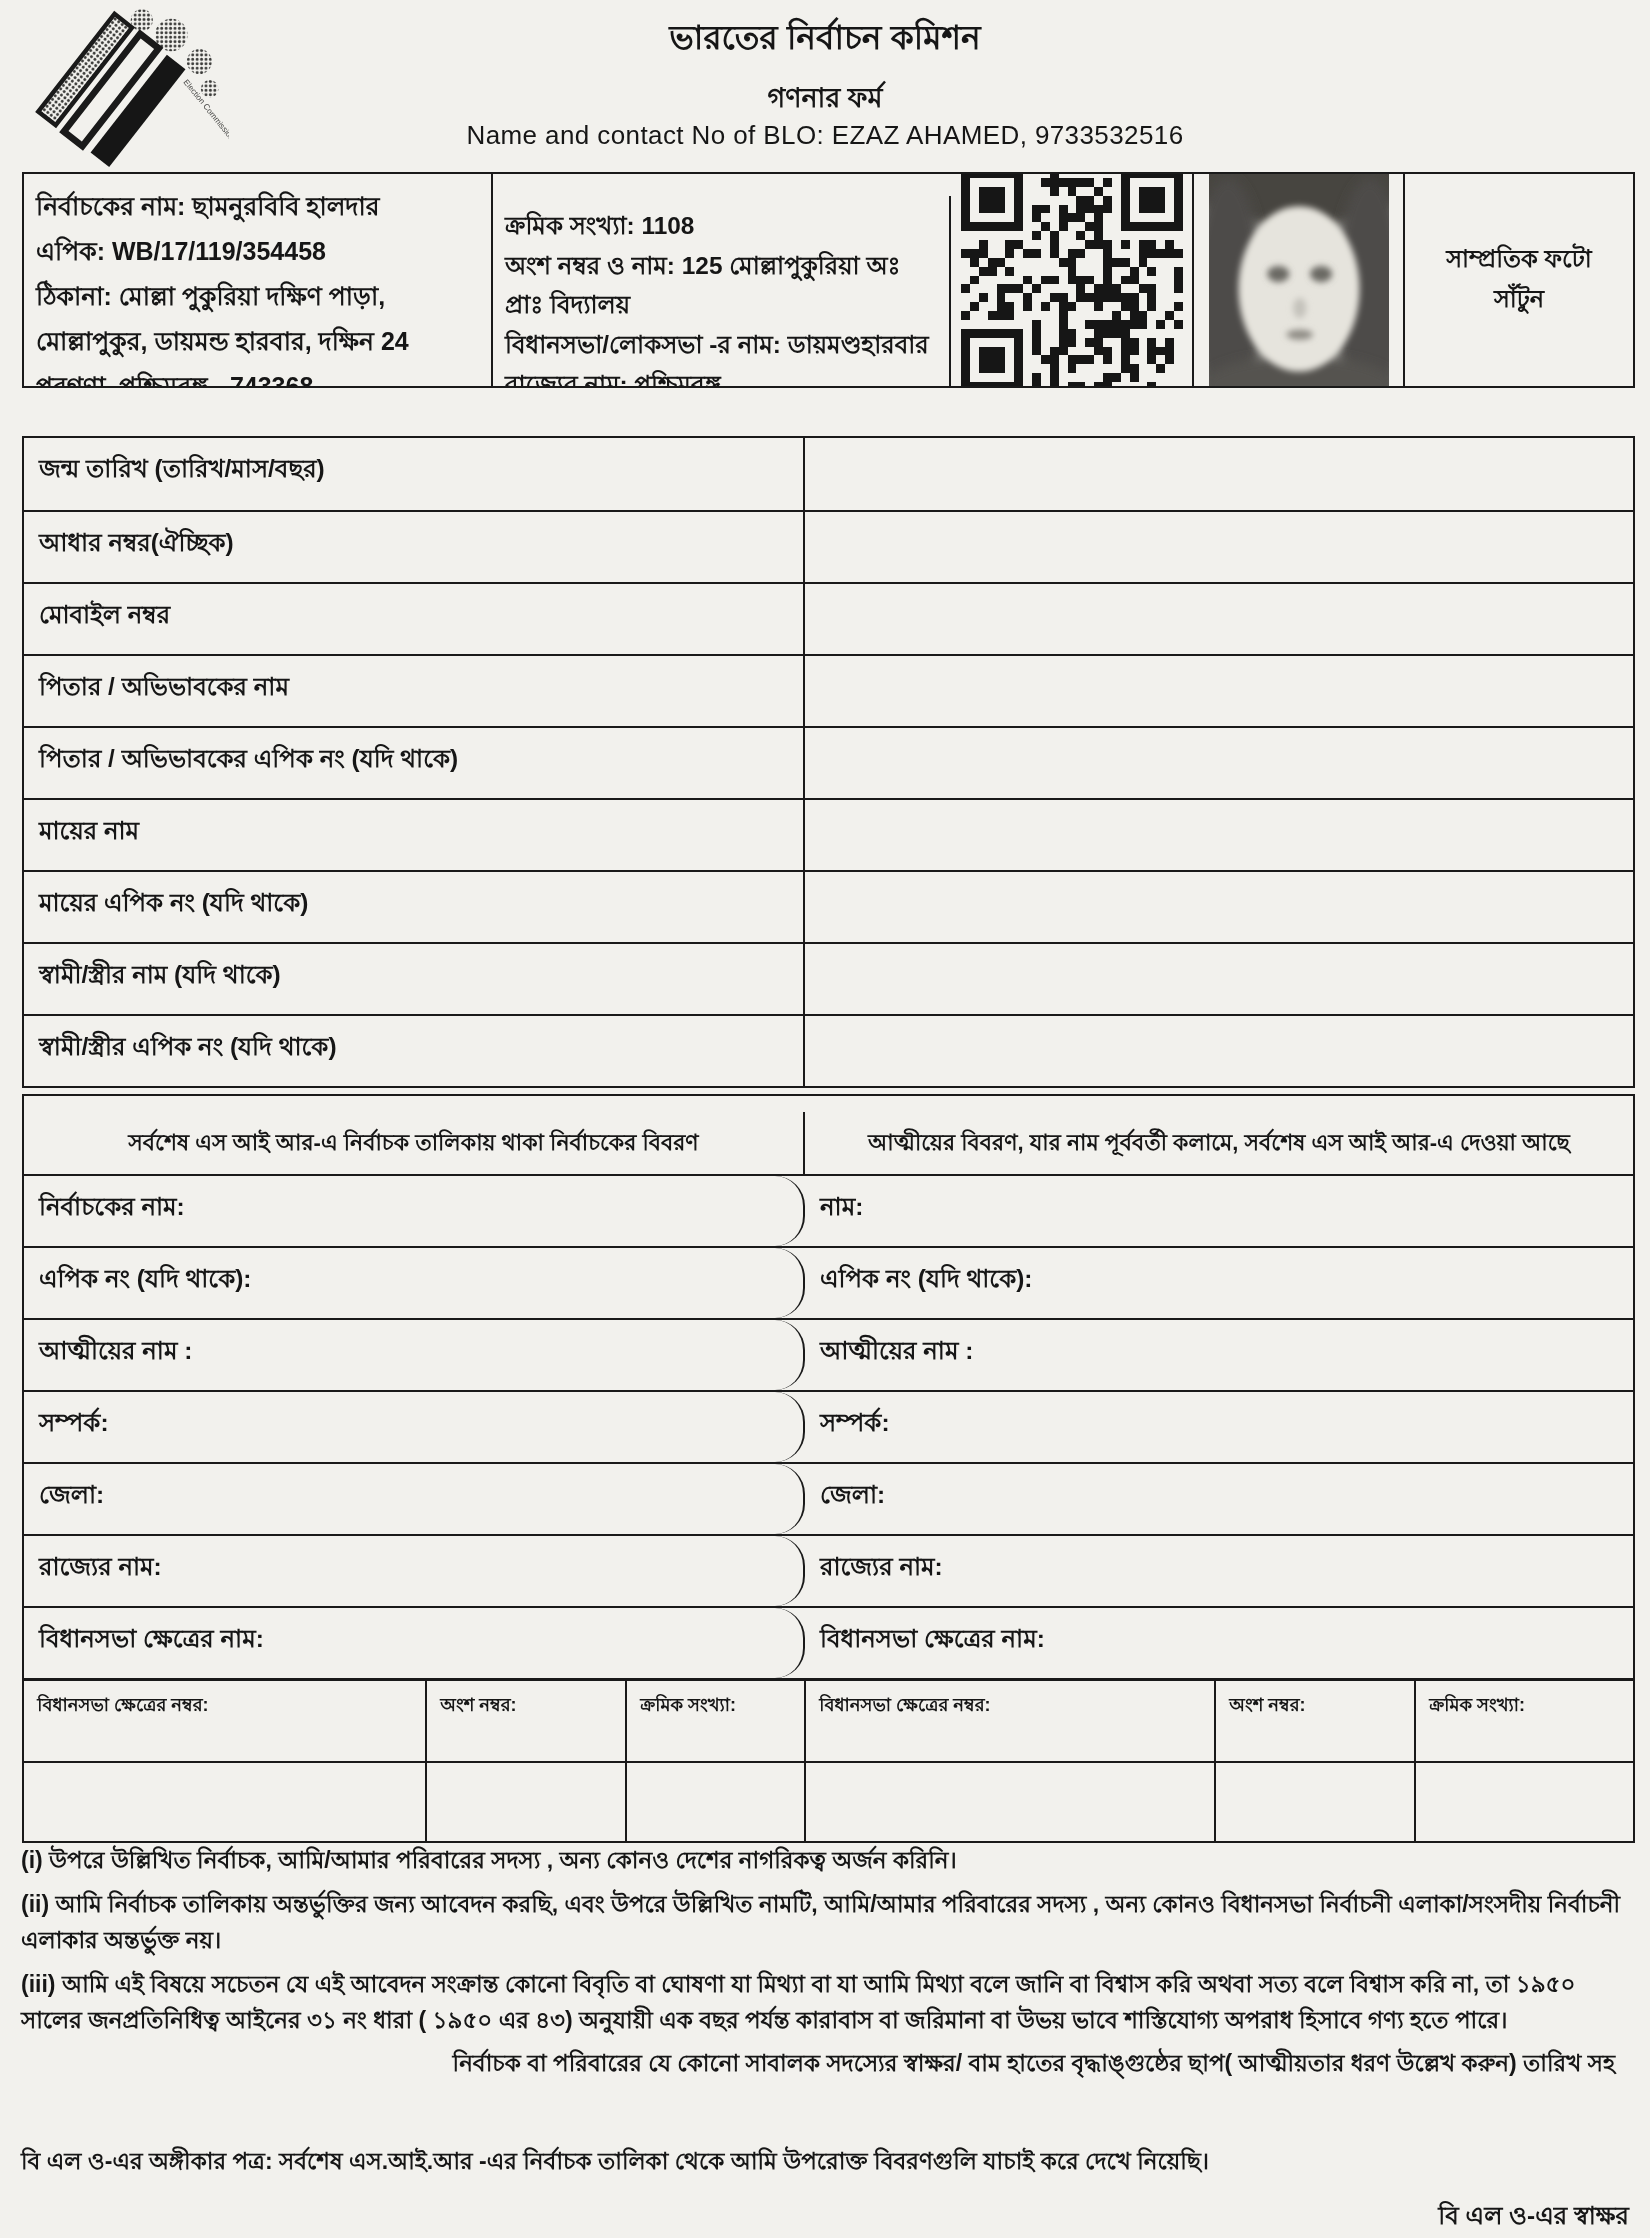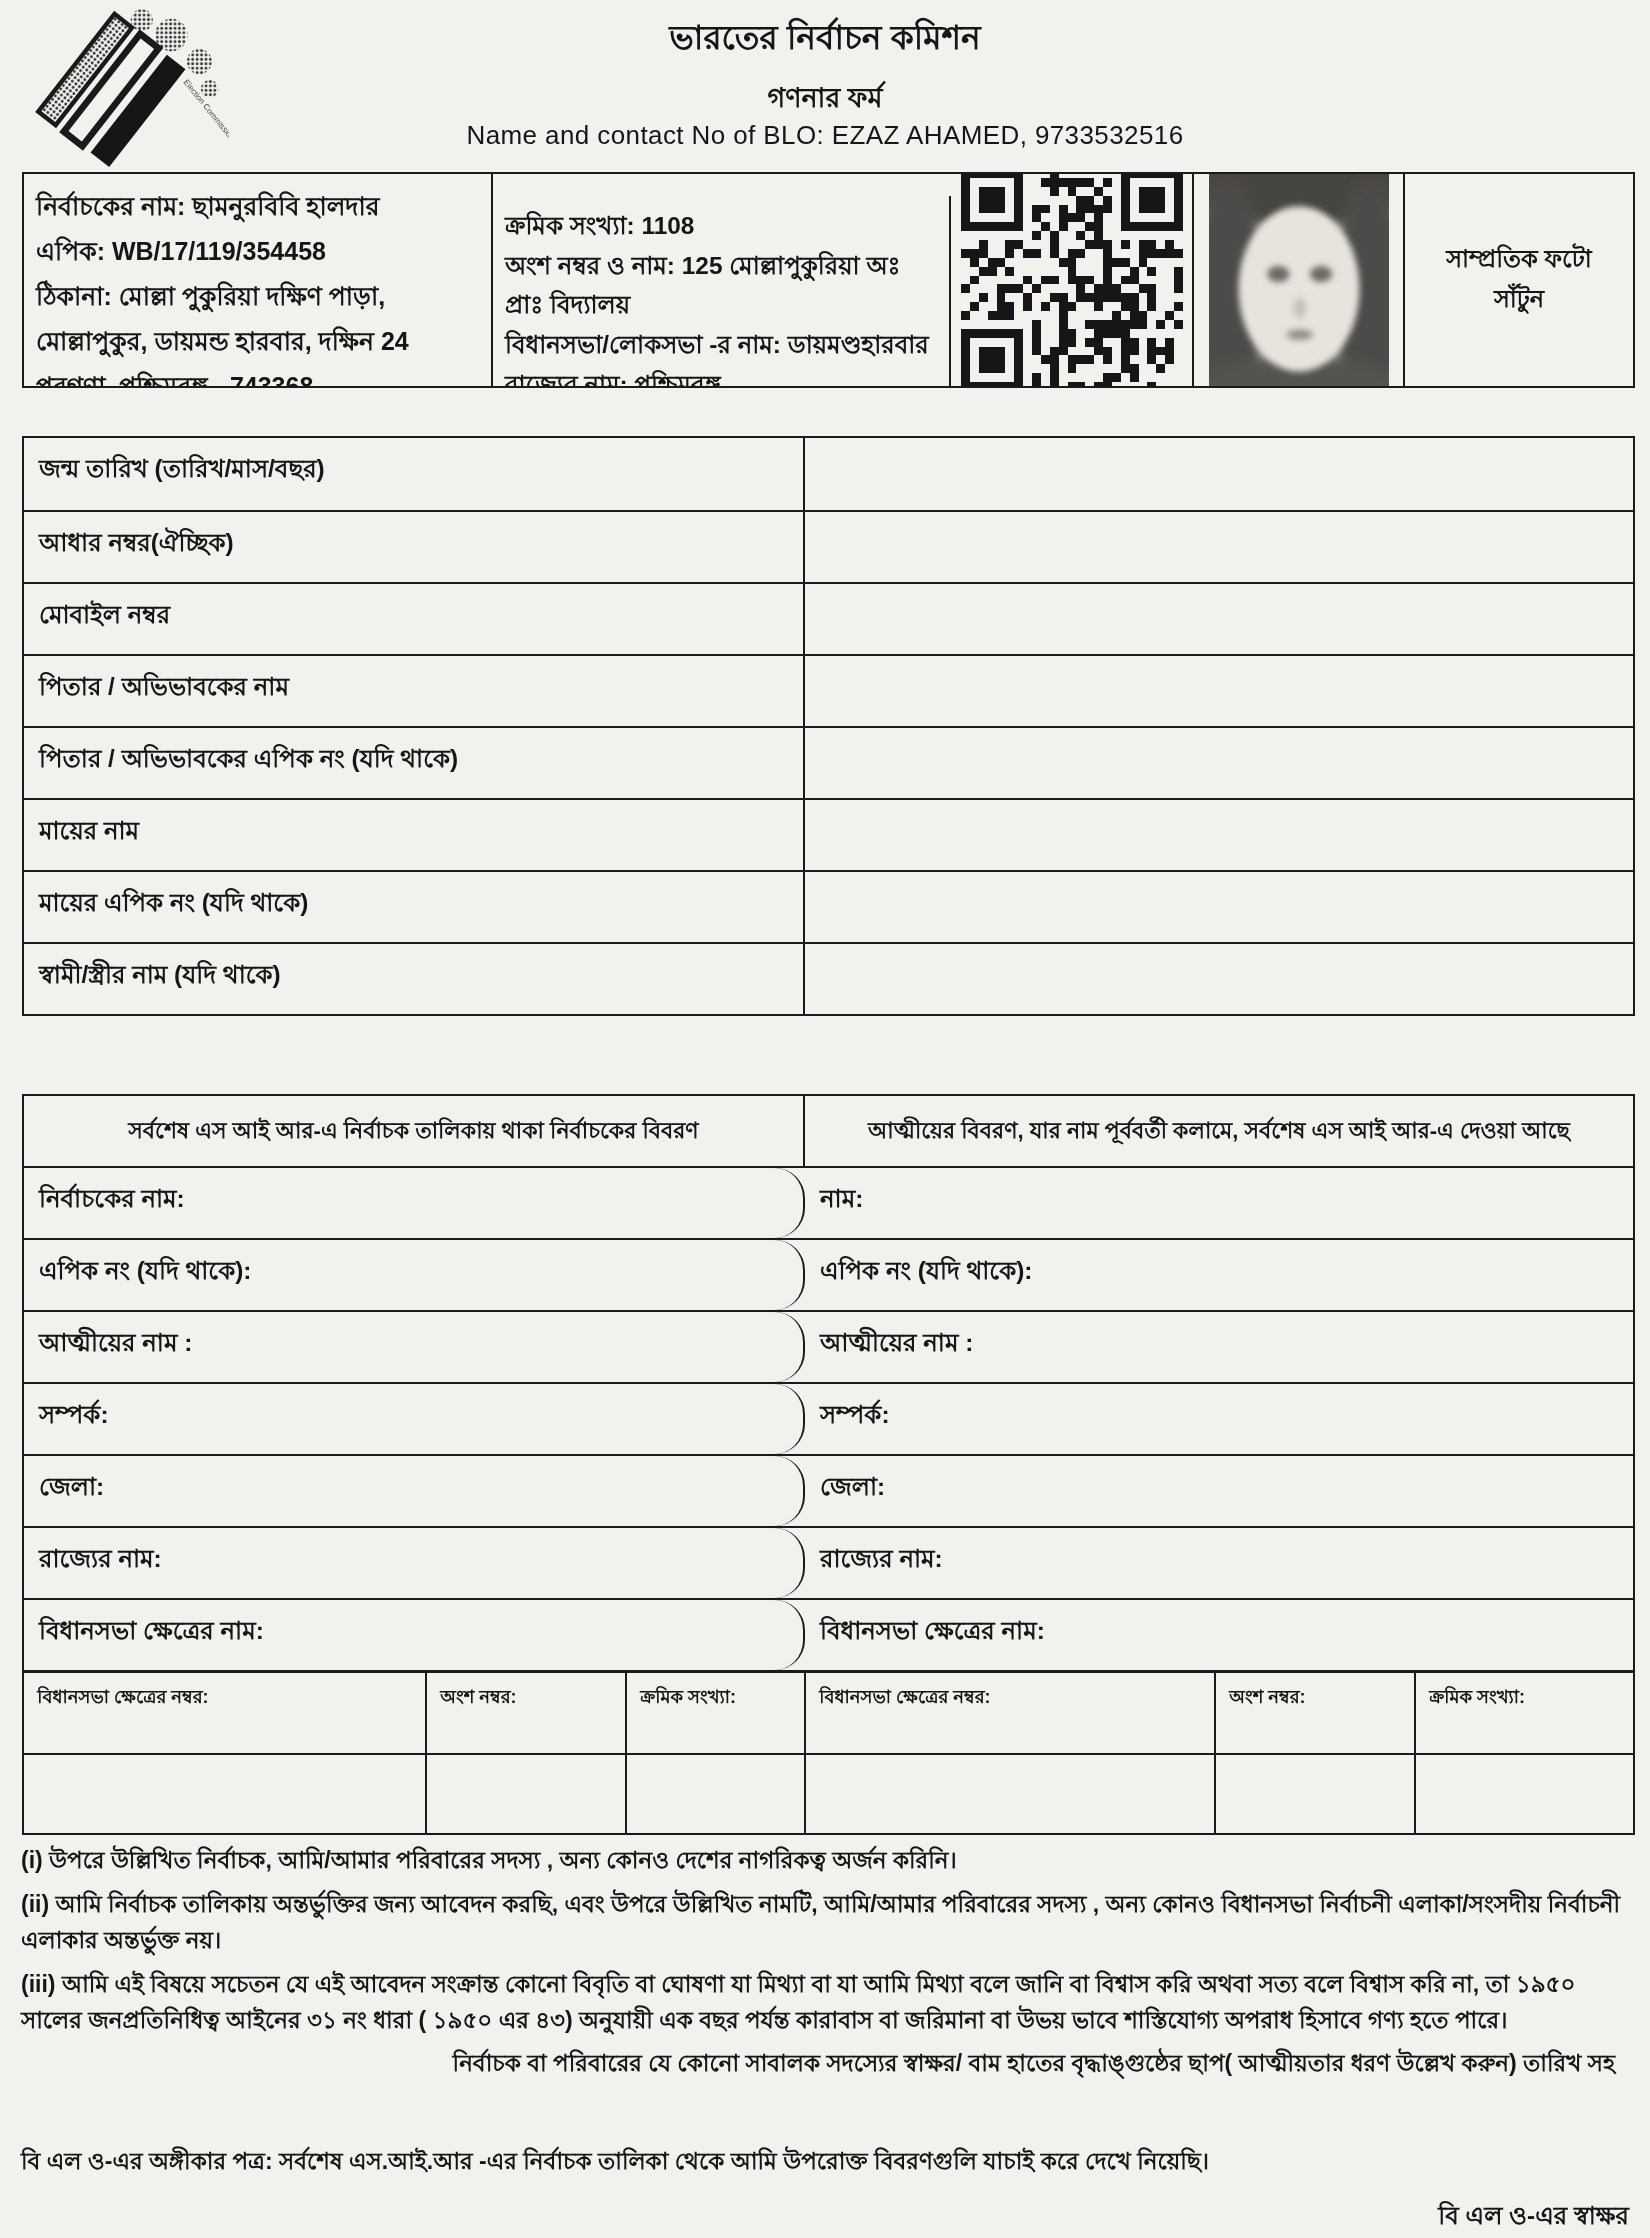--- a/index.html
+++ b/index.html
@@ -21,21 +21,21 @@
   .cellE{flex:1;display:flex;align-items:center;justify-content:center;font-size:24px;font-weight:600;text-align:center;padding:0 13.3px;}
   
   .table1{left:22px;top:436px;width:1613px;border:2.2px solid #1a1a1a;box-sizing:border-box;}
   .t1row{display:flex;height:72px;box-sizing:border-box;border-top:2.2px solid #1a1a1a;}
   .t1row:first-child{border-top:none;}
   .t1label{width:781px;box-sizing:border-box;border-right:2.2px solid #1a1a1a;
            padding:12px 0 0 15px;font-size:24.4px;font-weight:600;}
   .t1value{flex:1;}
   
   .sir{left:22px;top:1094px;width:1613px;border:2.2px solid #1a1a1a;box-sizing:border-box;}
-  .sir-head{display:flex;height:70px;box-sizing:border-box;}
+  .sir-head{display:flex;height:62px;box-sizing:border-box;margin-top:16px;}
   .sir-hcell{box-sizing:border-box;display:flex;align-items:center;justify-content:center;
              font-size:22px;font-weight:700;text-align:center;padding:0 30px;}
   .sir-hcell.lft{width:781px;border-right:2.2px solid #1a1a1a;}
   .sir-hcell.rgt{flex:1;}
   .sir-row{display:flex;height:72px;box-sizing:border-box;border-top:2.2px solid #1a1a1a;}
   .sir-cell{box-sizing:border-box;padding:12px 0 0 15px;font-size:24.4px;font-weight:600;}
   .sir-cell.lft{width:781px;border-right:2.2px solid #1a1a1a;border-radius:30px;}
   .sir-cell.rgt{flex:1;}
   .sir-sub{display:flex;height:83px;box-sizing:border-box;border-top:3px solid #1a1a1a;}
   .sir-sub.empty{height:80px;border-top:2.2px solid #1a1a1a;}
@@ -355,20 +355,24 @@
       <div class="t1value"></div>
     </div>
     <div class="t1row">
       <div class="t1label">মায়ের এপিক নং (যদি থাকে)</div>
       <div class="t1value"></div>
     </div>
     <div class="t1row">
       <div class="t1label">স্বামী/স্ত্রীর নাম (যদি থাকে)</div>
       <div class="t1value"></div>
     </div>
+    <div class="t1row">
+      <div class="t1label">স্বামী/স্ত্রীর এপিক নং (যদি থাকে)</div>
+      <div class="t1value"></div>
+    </div>
   </div>
 
   <div class="abs sir">
     <div class="sir-head">
       <div class="sir-hcell lft">সর্বশেষ এস আই আর-এ নির্বাচক তালিকায় থাকা নির্বাচকের বিবরণ</div>
       <div class="sir-hcell rgt">আত্মীয়ের বিবরণ, যার নাম পূর্ববর্তী কলামে, সর্বশেষ এস আই আর-এ দেওয়া আছে</div>
     </div>
     <div class="sir-row">
       <div class="sir-cell lft">নির্বাচকের নাম:</div>
       <div class="sir-cell rgt">নাম:</div>

